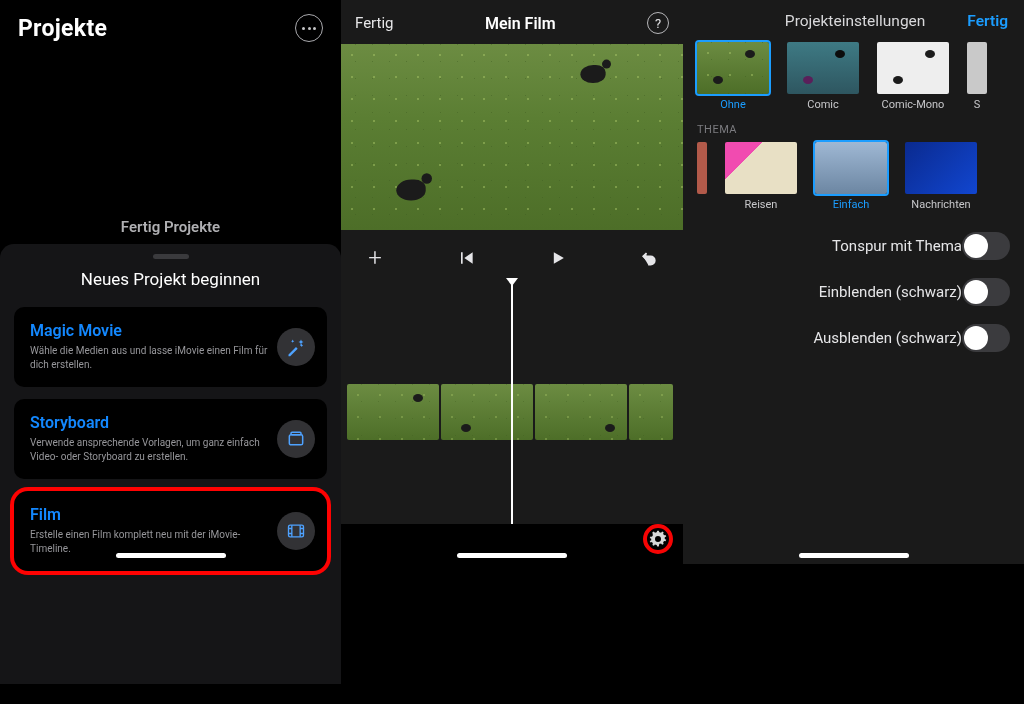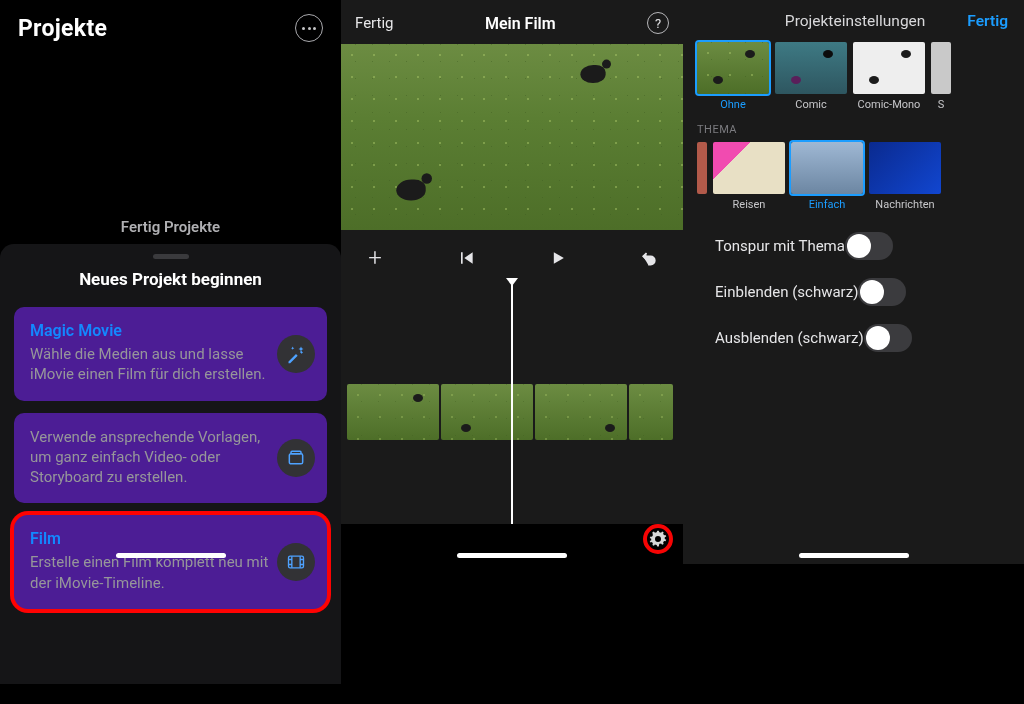--- a/index.html
+++ b/index.html
@@ -34,28 +34,28 @@
 
   .p1-space { flex: 0 0 168px; }
 
   .no-projects { text-align:center; color:#b0b0b3; font-size:15px; font-weight:600; margin-top:auto; margin-bottom:0; }
 
   .sheet {
     background:#151517; border-top-left-radius:14px; border-top-right-radius:14px;
     margin-top:auto; padding: 10px 14px 12px 14px; flex:0 0 auto;
   }
   .sheet-grip { width:36px; height:5px; background:#3a3a3d; border-radius:3px; margin:0 auto 10px; }
-  .sheet-title { text-align:center; font-size:17px; font-weight:700; margin-bottom:18px; }
+  .sheet-title { text-align:center; font-size:17px; font-weight:400; margin-bottom:18px; }
 
   .card {
-    background:#4c1d95; border-radius:10px; padding:14px 54px 16px 16px;
+    background:#000000; border-radius:10px; padding:14px 54px 16px 16px;
     position:relative; margin-bottom:12px;
   }
   .card-title { color:#1388ff; font-weight:600; font-size:16px; margin-bottom:4px; }
-  .card-desc  { color:#96969a; font-size:15px; line-height:1.35; }
+  .card-desc  { color:#96969a; font-size:10px; line-height:1.35; }
   .card-icon {
     position:absolute; right:12px; top:50%; transform:translateY(-50%);
     width:38px; height:38px; border-radius:50%; background:#323235;
     display:flex; align-items:center; justify-content:center;
   }
   .card-icon svg { width:20px; height:20px; }
   .card.highlight { box-shadow: 0 0 0 4px #ff0202; border-radius:14px; }
 
   .home-indicator { position:absolute; bottom:6px; left:50%; transform:translateX(-50%);
     width:110px; height:5px; background:#fff; border-radius:3px; }
@@ -122,21 +122,21 @@
   
   .p3-header{
     display:flex; justify-content:space-between; align-items:center;
     padding: 12px 16px 10px;
   }
   .p3-title{ font-size:15.5px; color:#d8d8da; }
   .p3-done{ font-size:15.5px; font-weight:600; color:#1b9dff; }
 
   .section-label{ font-size:11px; color:#7b7b7f; letter-spacing:.5px; padding:6px 14px 4px; }
 
-  .thumb-row{ display:flex; gap:6px; padding:2px 0 2px 14px; overflow:hidden;}
+  .thumb-row{ display:flex; gap:18px; padding:2px 0 2px 14px; overflow:hidden;}
   .thumb{ width:72px; }
   .thumb-img{ width:72px; height:52px; border-radius:2px; position:relative; overflow:hidden; }
   .thumb-img.selected{ outline:2px solid #1b9dff; outline-offset:0; }
   .thumb-cap{ text-align:center; font-size:11px; margin-top:4px; color:#c7c7ca; }
   .thumb-cap.sel{ color:#1b9dff; }
 
   
   .f-none{ background: linear-gradient(180deg,#6c8c42, #4d6e28); }
   .f-comic{ background: linear-gradient(180deg,#3e7a84, #2e5660); }
   .f-mono{ background: #eee; }
@@ -145,21 +145,21 @@
   .tiny-bird{ position:absolute; width:10px; height:8px; background:#1b1b1b; border-radius:50%; top:8px; right:14px;}
   .tiny-bird2{ top:auto; bottom:10px; left:16px; right:auto;}
 
   
   .t-travel{ background: linear-gradient(135deg,#f14bb0 0 30%, #e8e0c5 30% 100%); }
   .t-simple{ background: linear-gradient(180deg,#9fb8d4,#6c86a2); }
   .t-news{ background: linear-gradient(135deg,#0a2a8f,#1146d0); }
   .t-cut{ background:#b25a4a; width:10px; }
 
   .toggle-list{ padding:10px 14px 0 32px; }
-  .toggle-row{ display:flex; justify-content:flex-start; align-items:center; padding:9px 0; }
+  .toggle-row{ display:flex; justify-content:flex-end; align-items:center; padding:9px 0; }
   .toggle-label{ font-size:15px; color:#e6e6e8; }
   .switch{ width:48px; height:28px; border-radius:14px; background:#3b3b3e; position:relative; }
   .switch.on{ background:#1b9dff; }
   .knob{ position:absolute; top:2px; left:2px; width:24px; height:24px; background:#fff; border-radius:50%; transition:none;}
   .switch.on .knob{ left:22px; }
 
 </style>
 </head>
 <body>
 
@@ -186,20 +186,21 @@
       <div class="card-title">Magic Movie</div>
       <div class="card-desc">Wähle die Medien aus und lasse iMovie einen Film für dich erstellen.</div>
       <div class="card-icon">
         <svg viewBox="0 0 24 24">
             <path fill="#4ea2ff" d="M3 21l9-9 2 2-9 9H3v-2zm13.7-11.3l1.6-1.6 2 2-1.6 1.6-2-2zM18 3l1 2 2 1-2 1-1 2-1-2-2-1 2-1 1-2zM8 3l.7 1.4L10 5l-1.3.6L8 7l-.7-1.4L6 5l1.3-.6L8 3z"></path>
           </svg>
       </div>
     </div>
 
     <div class="card">
+      <div class="card-title">Storyboard</div>
       <div class="card-desc">Verwende ansprechende Vorlagen, um ganz einfach Video- oder Storyboard zu erstellen.</div>
       <div class="card-icon">
         <svg viewBox="0 0 24 24" fill="none" stroke="#4ea2ff" stroke-width="1.8">
           <rect x="4" y="7" width="16" height="12" rx="2"></rect>
             <rect x="6" y="4" width="12" height="3" rx="1.2"></rect>
           </svg>
       </div>
     </div>
 
     <div class="card highlight">

